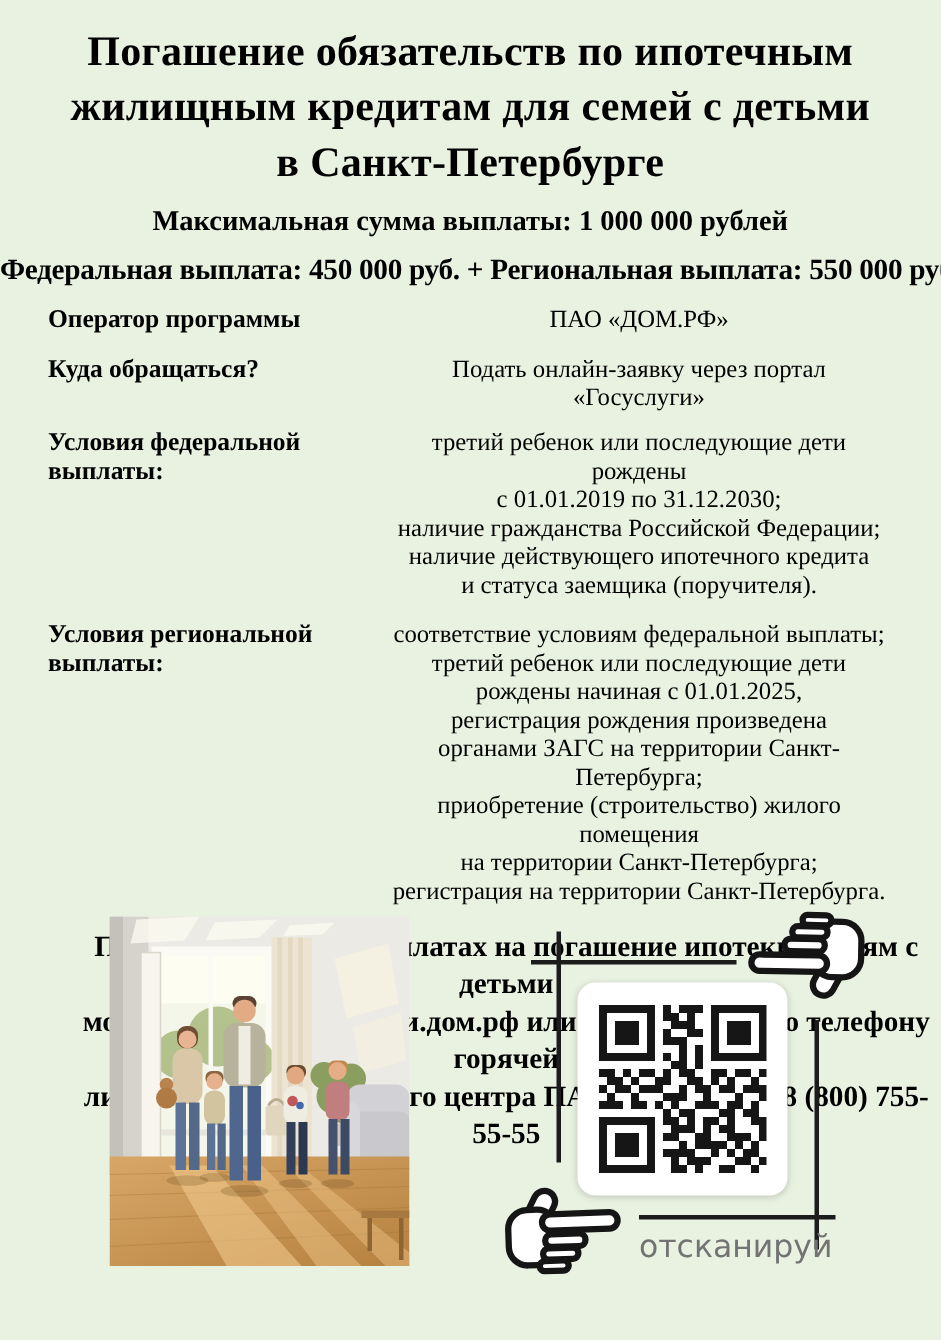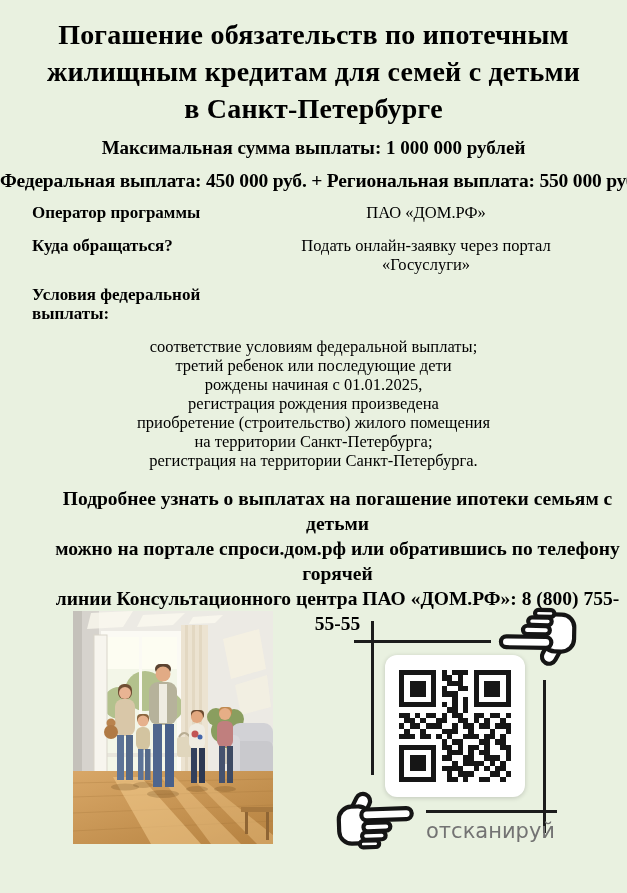--- a/index.html
+++ b/index.html
@@ -125,28 +125,37 @@
 
     <div class="row gap-lg">
       <div class="label">Куда обращаться?</div>
       <div class="value">
         <div>Подать онлайн-заявку через портал «Госуслуги»</div>
       </div>
     </div>
 
     <div class="row">
       <div class="label">Условия федеральной выплаты:</div>
+      <div class="value">
+        <div>третий ребенок или последующие дети рождены</div>
+        <div>с 01.01.2019 по 31.12.2030;</div>
+        <div>наличие гражданства Российской Федерации;</div>
+        <div>наличие действующего ипотечного кредита</div>
+        <div>и статуса заемщика (поручителя).</div>
+      </div>
     </div>
 
     <div class="row gap-lg">
+      <div class="label">Условия региональной выплаты:</div>
       <div class="value">
         <div>соответствие условиям федеральной выплаты;</div>
         <div>третий ребенок или последующие дети</div>
         <div>рождены начиная с 01.01.2025,</div>
         <div>регистрация рождения произведена</div>
+        <div>органами ЗАГС на территории Санкт-Петербурга;</div>
         <div>приобретение (строительство) жилого помещения</div>
         <div>на территории Санкт-Петербурга;</div>
         <div>регистрация на территории Санкт-Петербурга.</div>
       </div>
     </div>
 
   </div>
 
   <div class="footer-note">
     <div>Подробнее узнать о выплатах на погашение ипотеки семьям с детьми</div>

